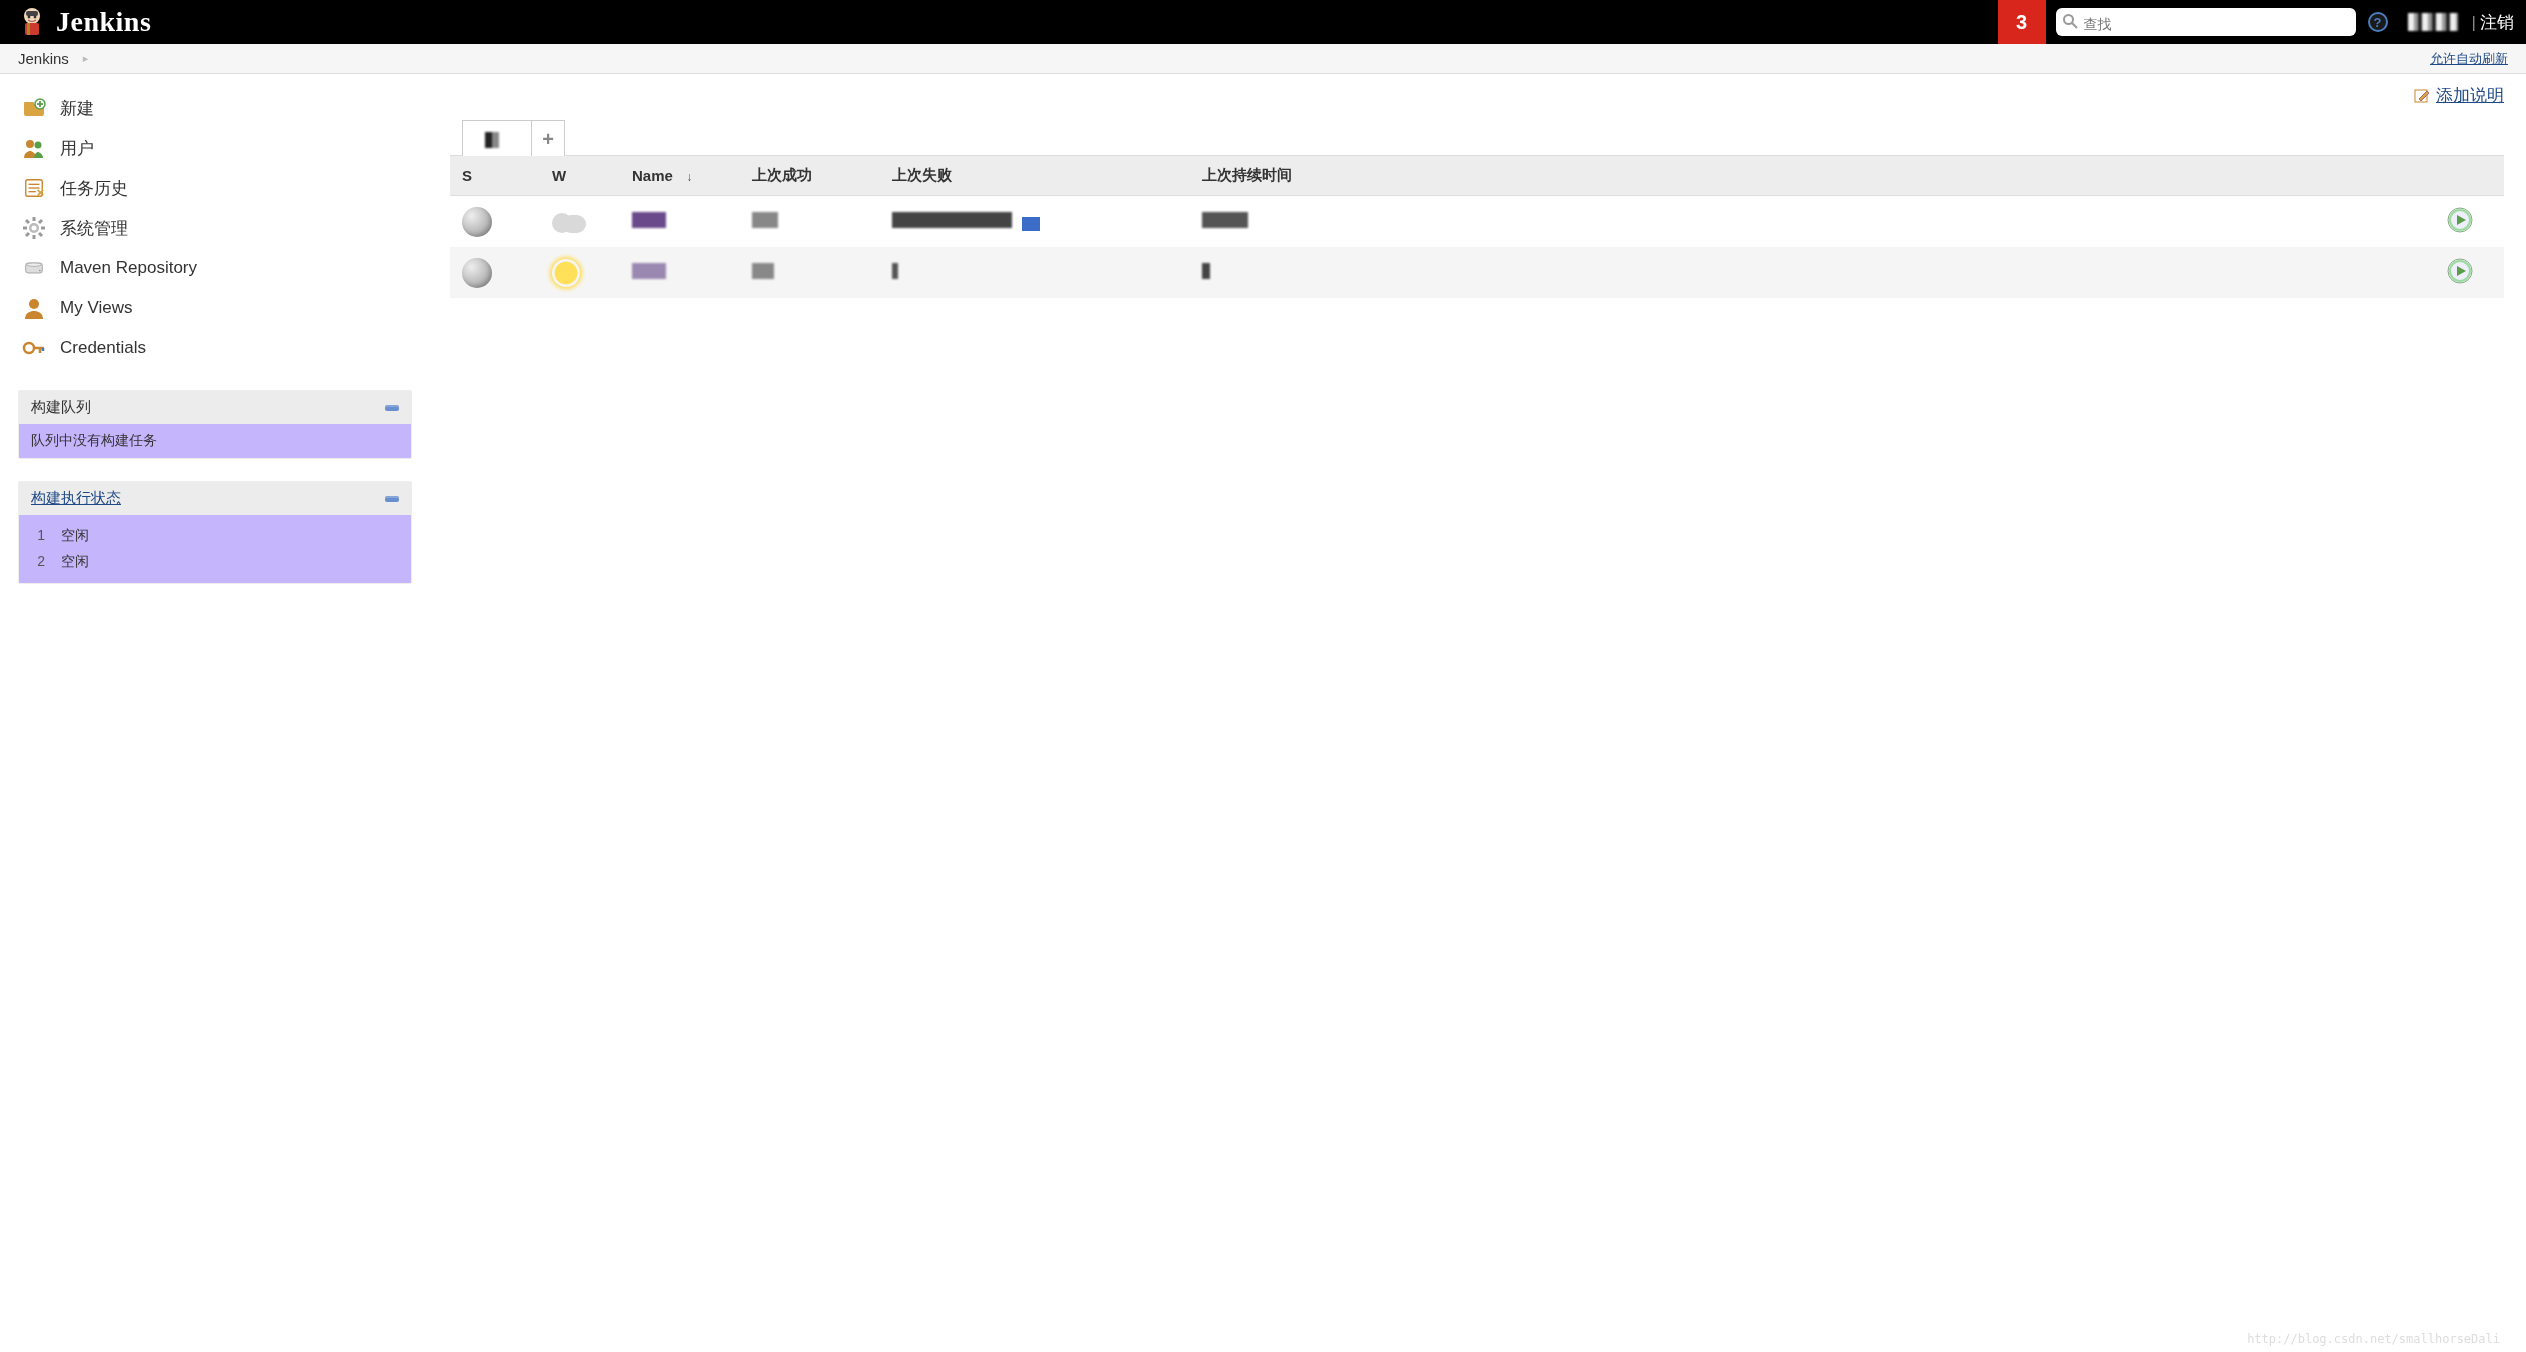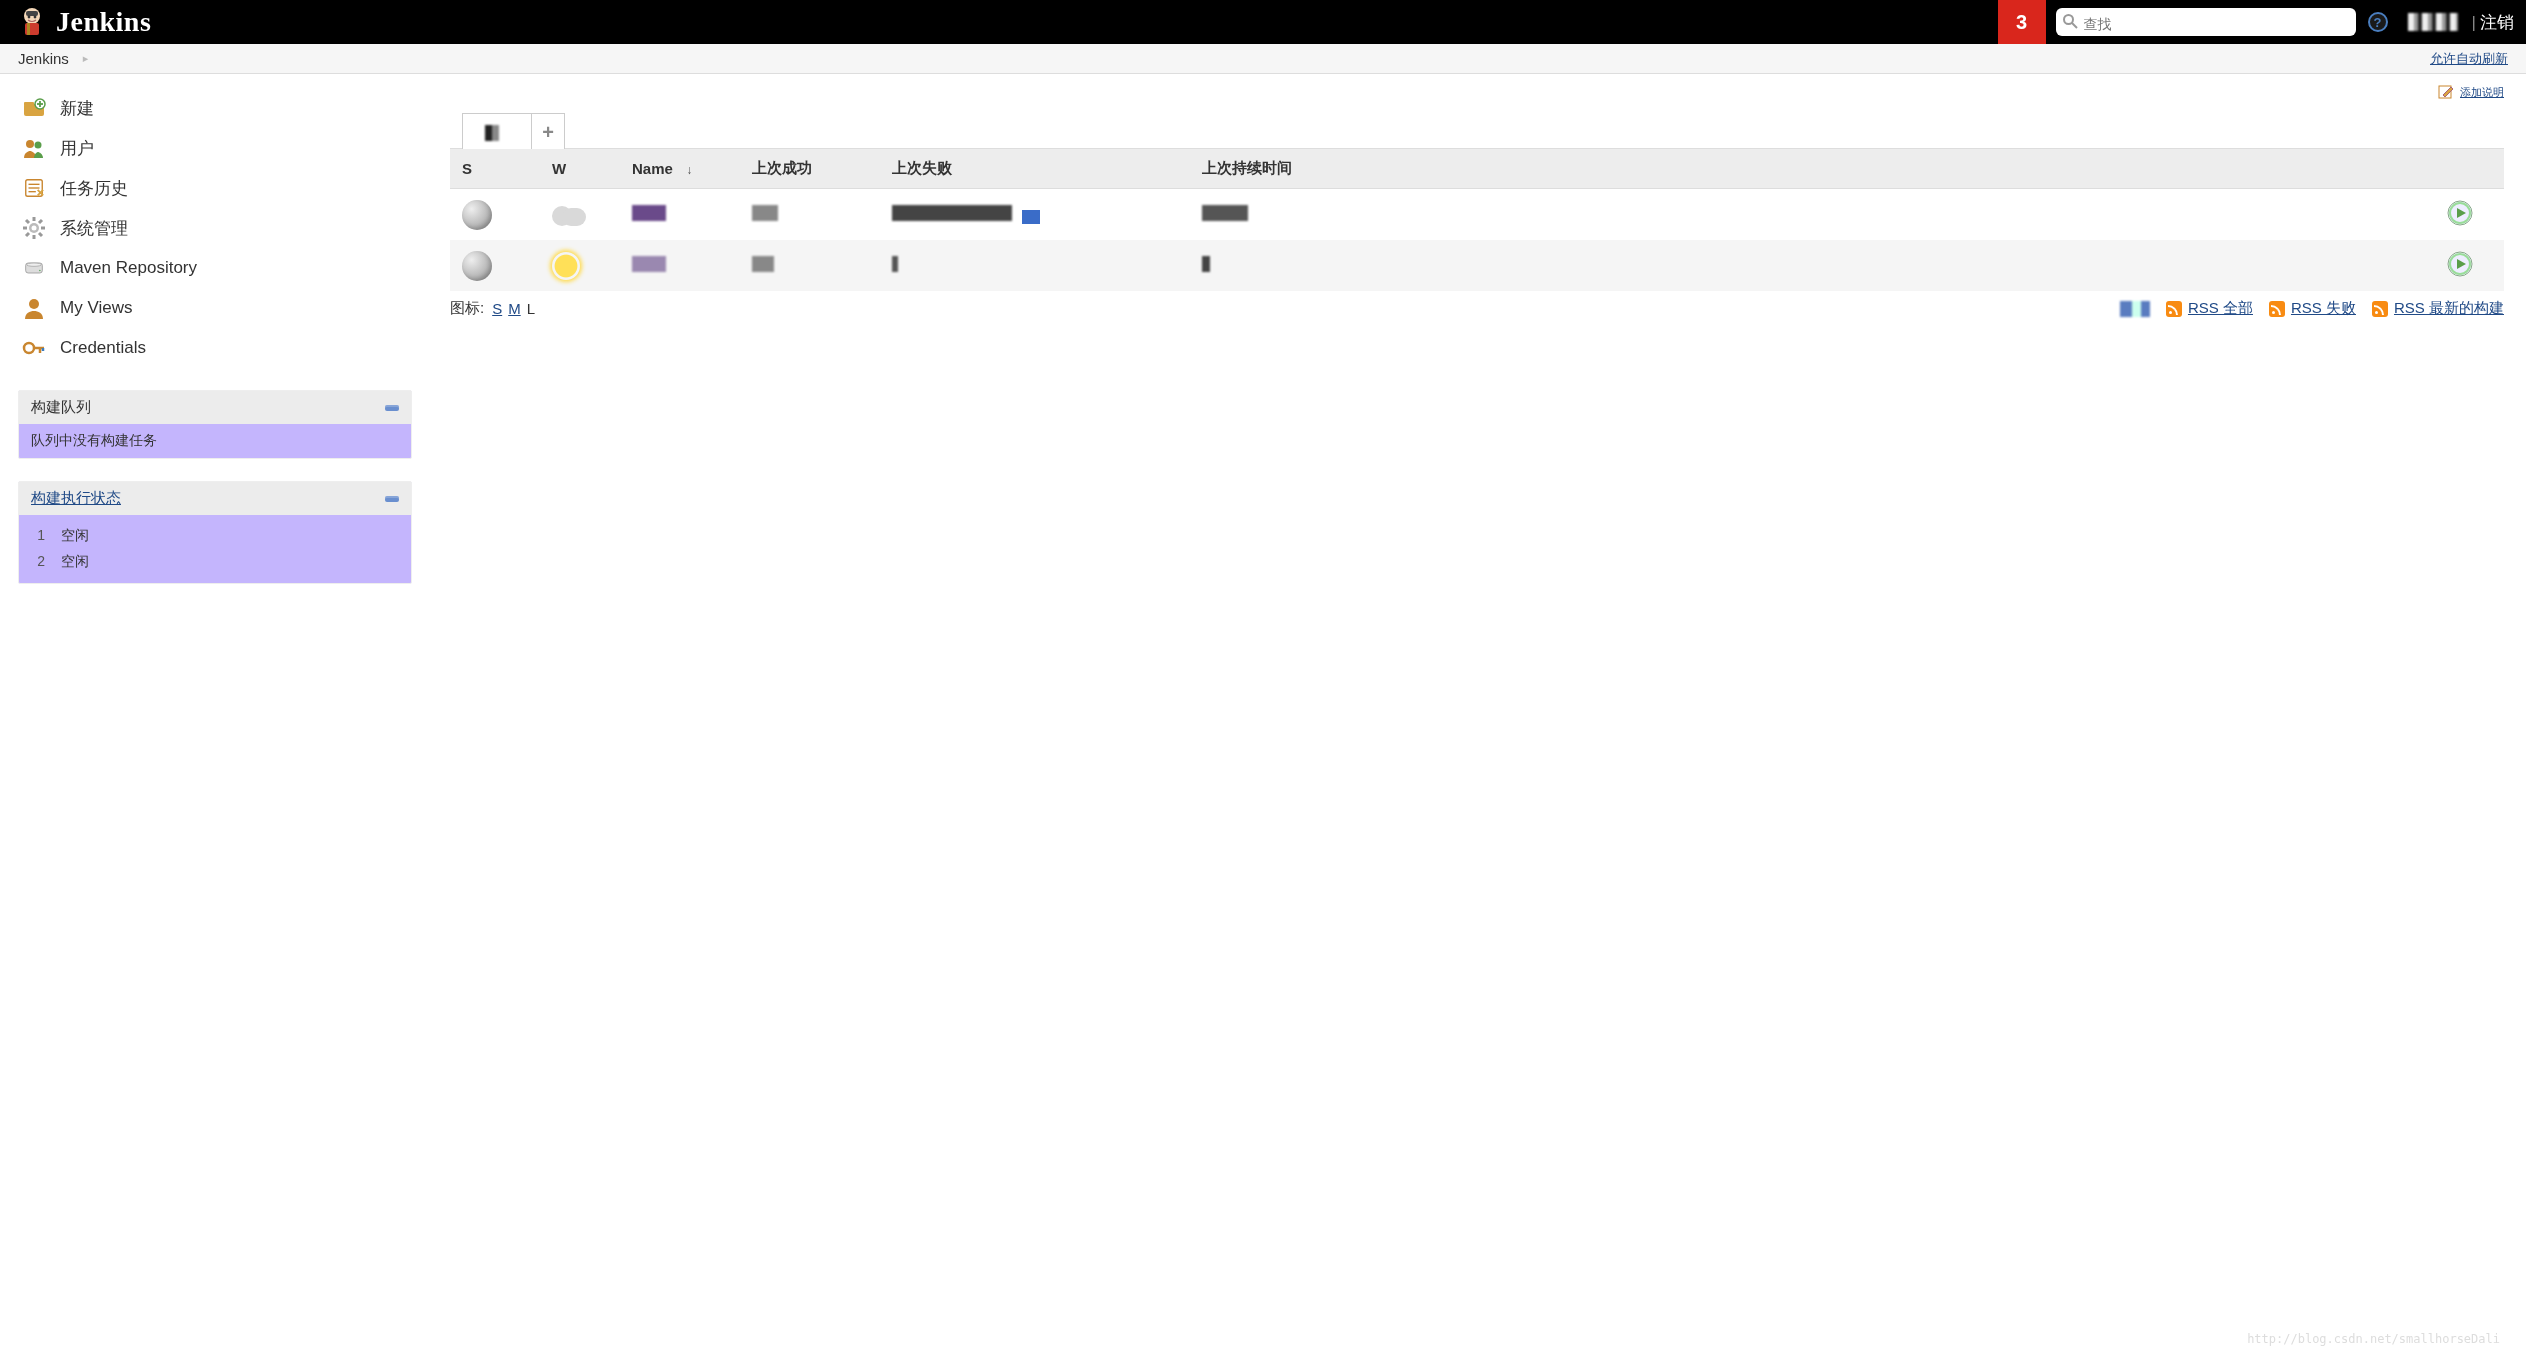--- a/index.html
+++ b/index.html
@@ -79,21 +79,21 @@
     width:14px; height:6px; background:#6a8fcf; border-radius:2px;
     box-shadow: inset 0 2px 0 #fff3;
   }
   .widget-body { padding: 8px 12px; font-size:14px; }
   .exec-row { display:flex; gap:16px; padding:4px 0; }
   .exec-row .num { width:14px; text-align:right; color:#555; }
 
   
   .top-right-actions {
     display:flex; justify-content:flex-end; gap:6px; align-items:center;
-    margin-bottom: 4px; font-size:11px;
+    margin-bottom: 4px; font-size:17px;
   }
   .pencil-icon { width:16px; height:16px; }
 
   
   .tabs { display:flex; align-items:flex-end; height:44px; margin-left:12px; }
   .tab {
     border:1px solid #ccc; border-bottom:none; background:#fff;
     padding: 6px 22px 4px; margin-right:-1px; position:relative; top:1px;
     min-width:46px; height:36px; display:flex; align-items:center; justify-content:center;
   }
@@ -389,40 +389,17 @@
             <svg viewBox="0 0 28 28" width="28" height="28">
                   <circle cx="14" cy="14" r="12" fill="#eef" stroke="#8a8"></circle>
                   <circle cx="14" cy="14" r="10" fill="none" stroke="#9d9" stroke-width="2"></circle>
                   <polygon points="11,9 20,14 11,19" fill="#5a9e4a"></polygon>
                 </svg>
           </span></td>
         </tr>
       </tbody>
     </table>
 
-    <div class="table-footer">
-      <div class="icon-sizes">
-        <span class="lbl">图标:</span>
-        <span class="sz">S</span>
-        <span class="sz">M</span>
-        <span class="sz current">L</span>
-      </div>
-      <div class="rss-group">
-        <span class="legend-blur"></span>
-        <span class="rss-item">
-          <span class="rss-icon"></span>
-          <a>RSS 全部</a>
-        </span>
-        <span class="rss-item">
-          <span class="rss-icon"></span>
-          <a>RSS 失败</a>
-        </span>
-        <span class="rss-item">
-          <span class="rss-icon"></span>
-          <a>RSS 最新的构建</a>
-        </span>
-      </div>
-    </div>
 
   </div>
 </div>
 
 <div class="watermark">http://blog.csdn.net/smallhorseDali</div>
 
 </body></html>

